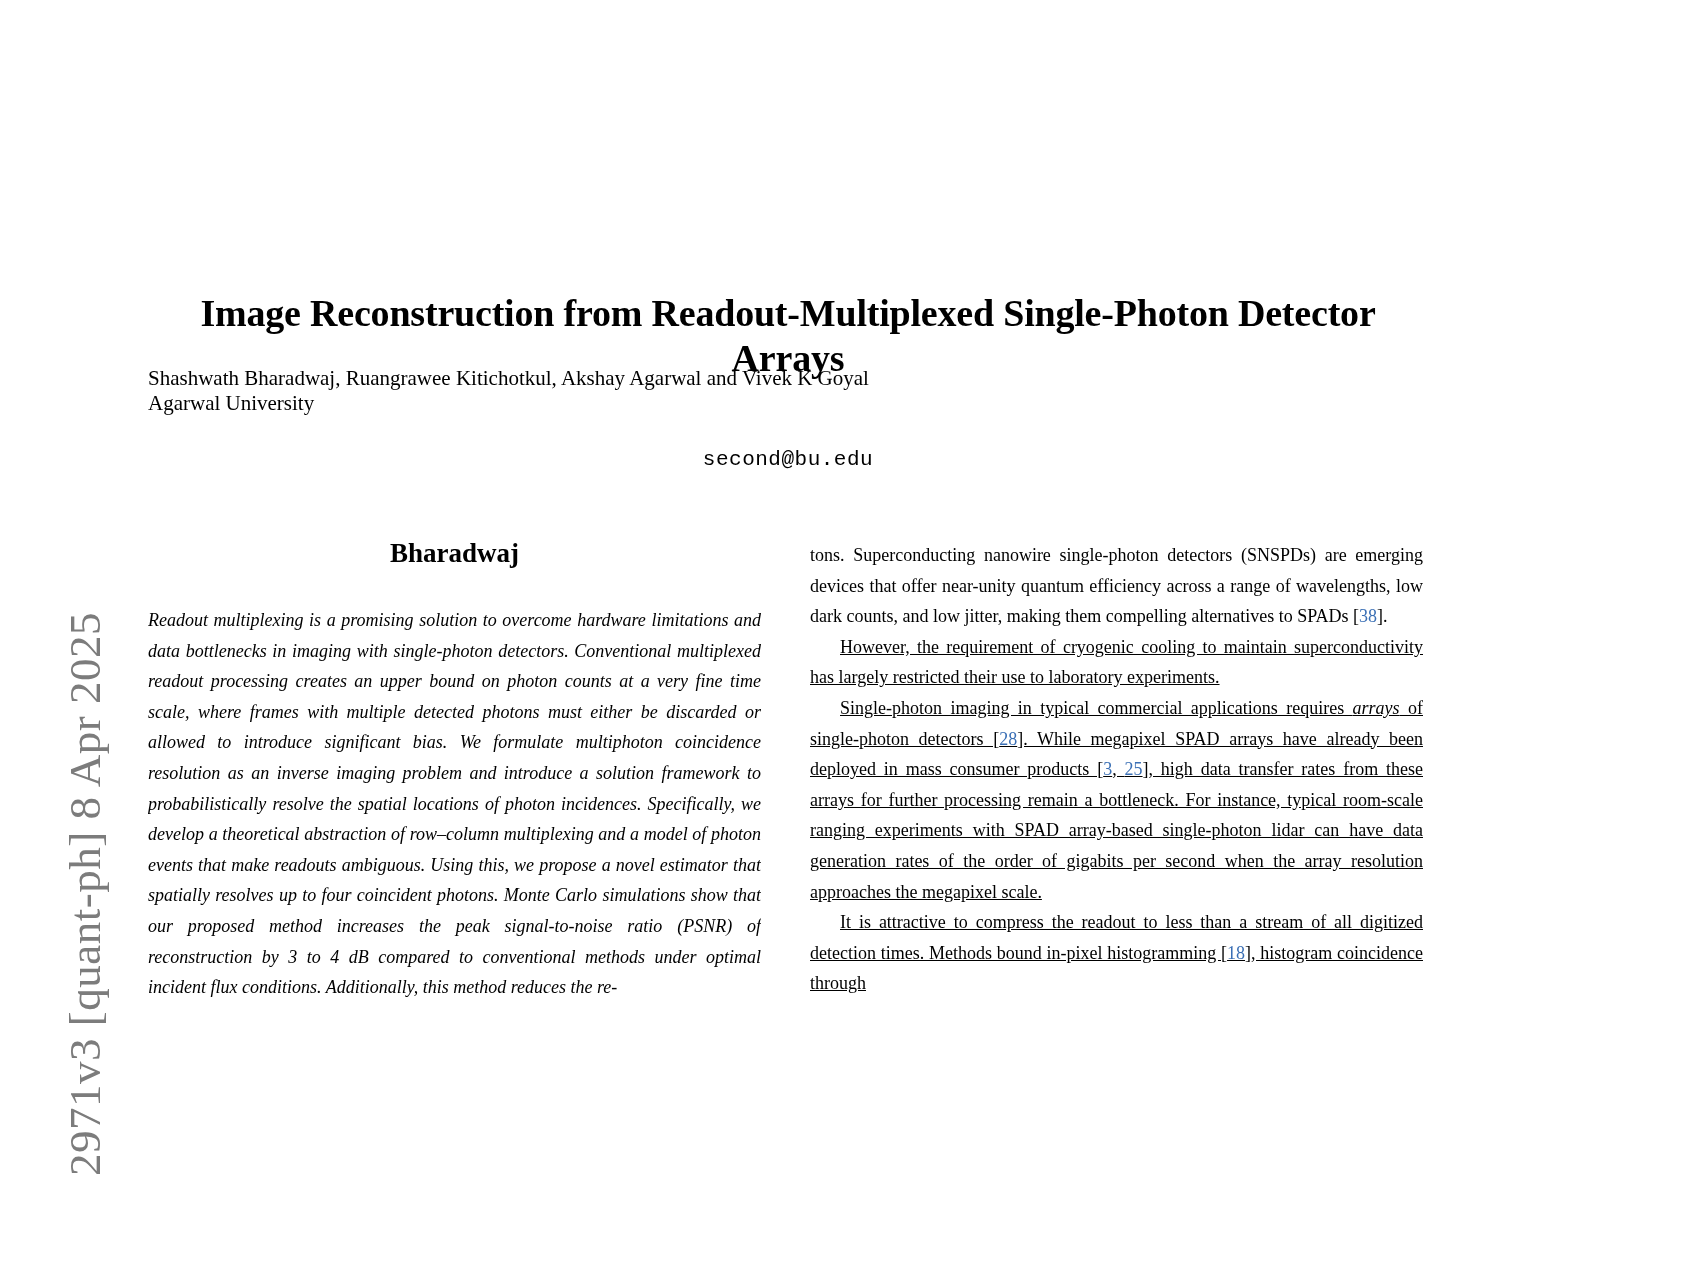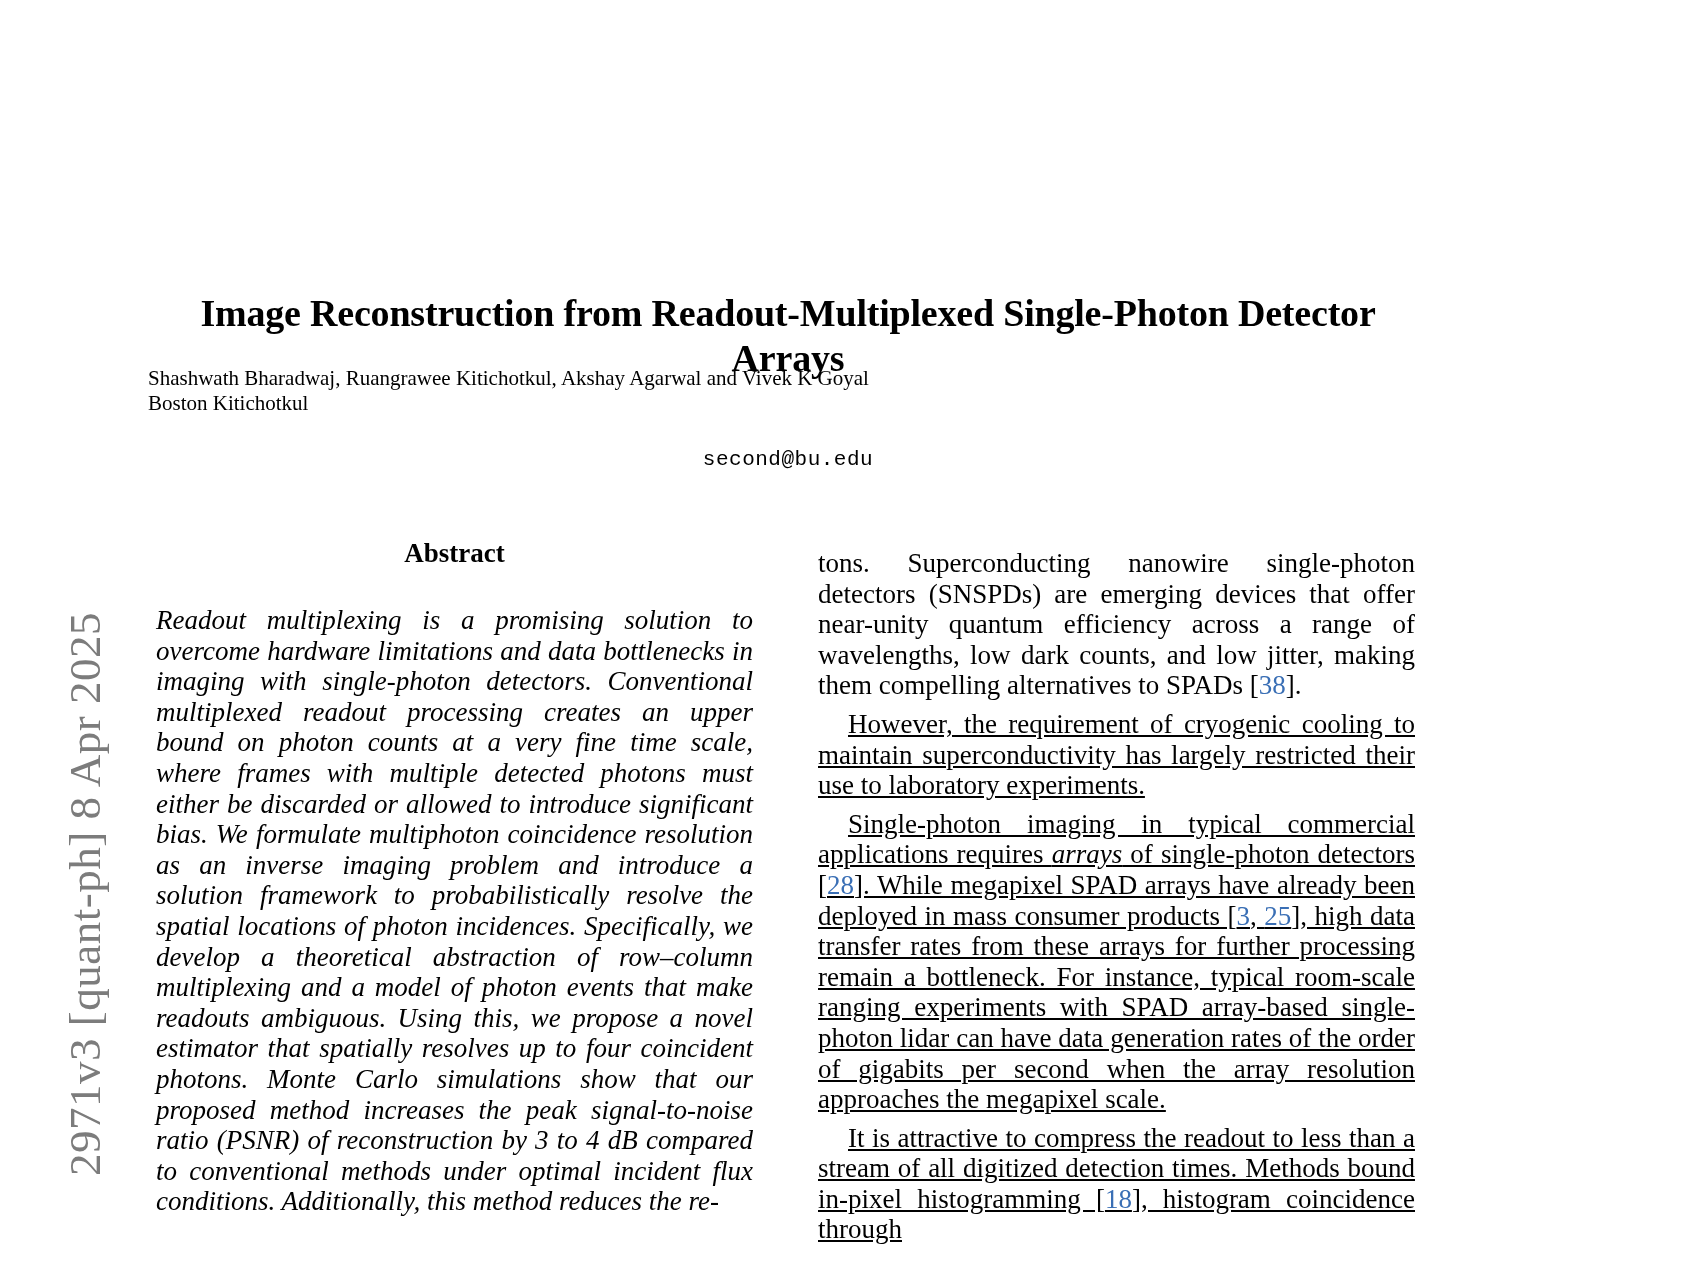--- a/index.html
+++ b/index.html
@@ -95,22 +95,22 @@
 
   .abstract-head {
     text-align: center;
     font-size: 27px;
     font-weight: bold;
     margin: 0 0 38px 0;
     line-height: 1;
   }
 
   p.body {
-    margin: 8px;
-    font-size: 27px;
+    margin: 0;
+    font-size: 18px;
     line-height: 30.6px;
     text-align: justify;
     text-justify: inter-word;
     hyphens: none;
   }
   p.body.italic {
     font-style: italic;
   }
   p.body + p.body { text-indent: 30px; text-decoration: underline; }
   p.body.noindent { text-indent: 0; }
@@ -122,29 +122,29 @@
 <body>
 
 <div id="page">
 
   <div id="arxiv-stamp">2971v3  [quant-ph]  8 Apr 2025</div>
 
   <h1 id="title">Image Reconstruction from Readout-Multiplexed Single-Photon Detector Arrays</h1>
 
   <div id="authors">
     <span>Shashwath Bharadwaj, Ruangrawee Kitichotkul, Akshay Agarwal and Vivek K Goyal</span>
-    <span class="line2">Boston Kitichotkul</span>
+    <span class="line2">Agarwal University</span>
   </div>
 
   <div id="email">second@bu.edu</div>
 
   <div id="columns">
 
     <div class="col left">
-      <div class="abstract-head">Abstract</div>
+      <div class="abstract-head">Bharadwaj</div>
       <p class="body italic noindent">Readout multiplexing is a promising solution to overcome hardware limitations and data bottlenecks in imaging with single-photon detectors. Conventional multiplexed readout processing creates an upper bound on photon counts at a very fine time scale, where frames with multiple detected photons must either be discarded or allowed to introduce significant bias. We formulate multiphoton coincidence resolution as an inverse imaging problem and introduce a solution framework to probabilistically resolve the spatial locations of photon incidences. Specifically, we develop a theoretical abstraction of row–column multiplexing and a model of photon events that make readouts ambiguous. Using this, we propose a novel estimator that spatially resolves up to four coincident photons. Monte Carlo simulations show that our proposed method increases the peak signal-to-noise ratio (PSNR) of reconstruction by 3 to 4 dB compared to conventional methods under optimal incident flux conditions. Additionally, this method reduces the re-</p>
     </div>
 
     <div class="col right">
 
       <p class="body noindent"><span>tons. Superconducting nanowire single-photon detectors (SNSPDs) are emerging devices that offer near-unity quantum efficiency across a range of wavelengths, low dark counts, and low jitter, making them compelling alternatives to SPADs [</span><span class="cite">38</span><span>].</span></p>
 
       <p class="body">However, the requirement of cryogenic cooling to maintain superconductivity has largely restricted their use to laboratory experiments.</p>
 
       <p class="body"><span>Single-photon imaging in typical commercial applications requires </span><span class="it">arrays</span><span> of single-photon detectors [</span><span class="cite">28</span><span>]. While megapixel SPAD arrays have already been deployed in mass consumer products [</span><span class="cite">3</span><span>, </span><span class="cite">25</span><span>], high data transfer rates from these arrays for further processing remain a bottleneck. For instance, typical room-scale ranging experiments with SPAD array-based single-photon lidar can have data generation rates of the order of gigabits per second when the array resolution approaches the megapixel scale.</span></p>

